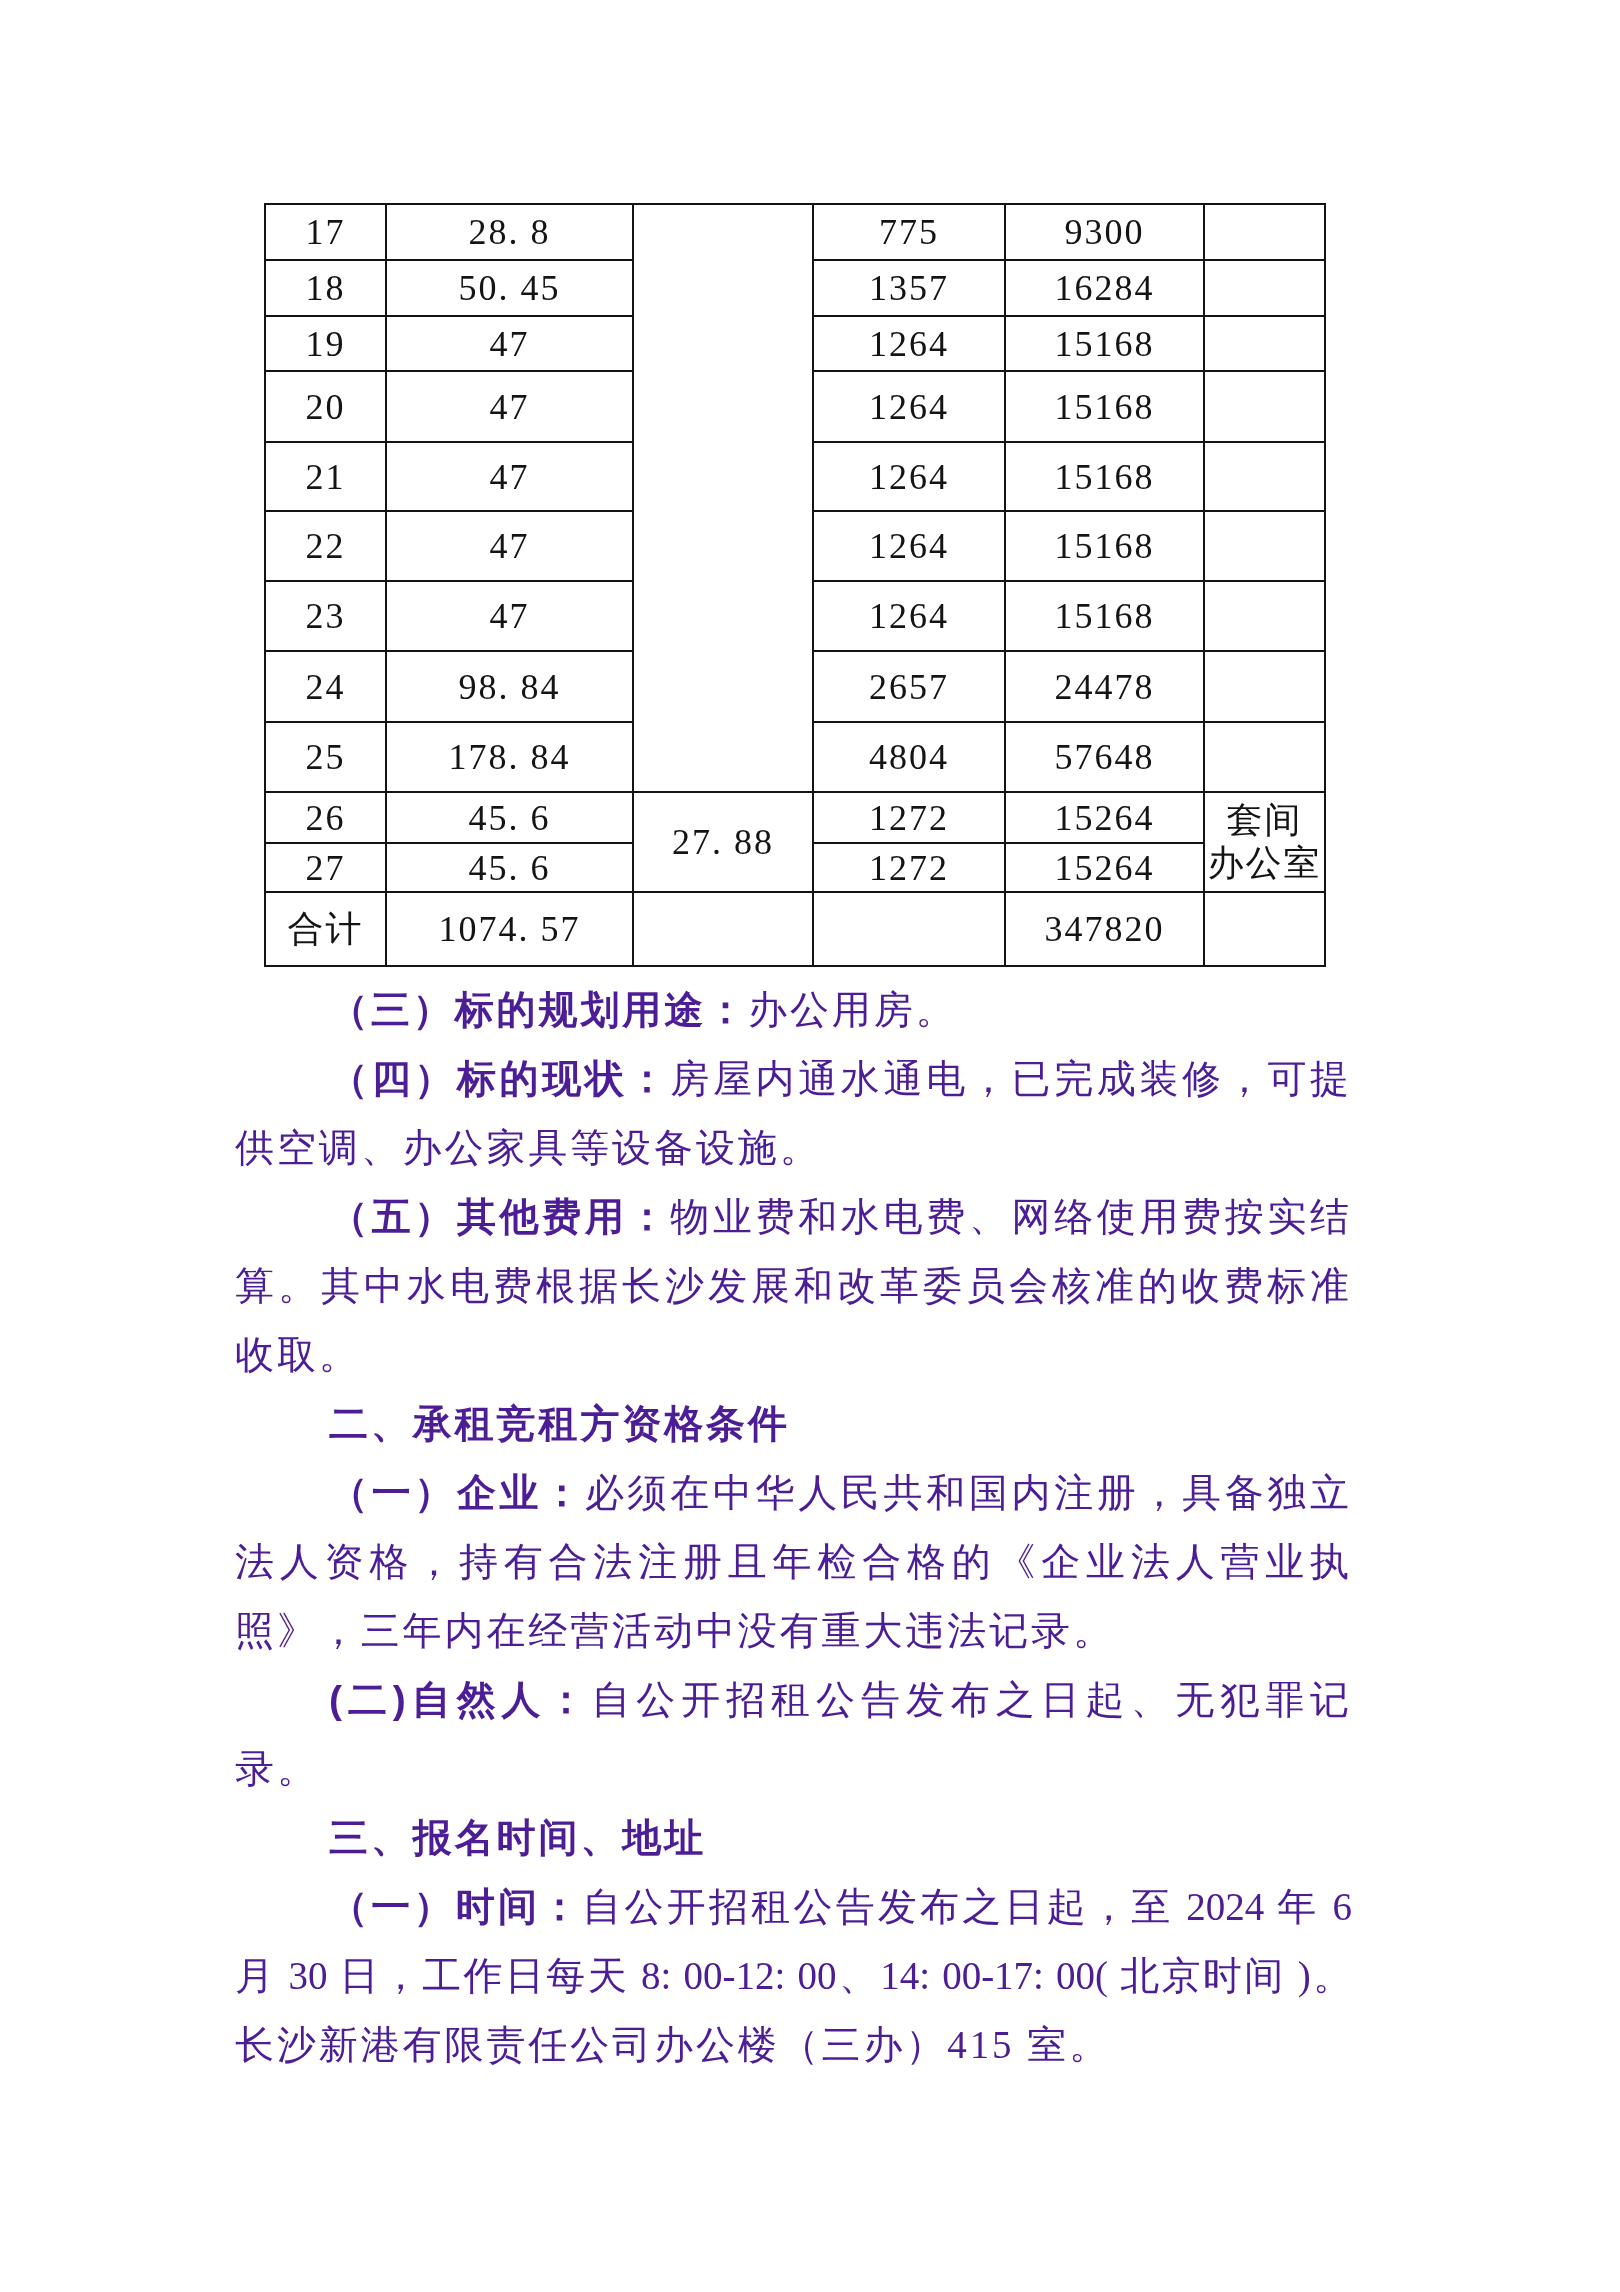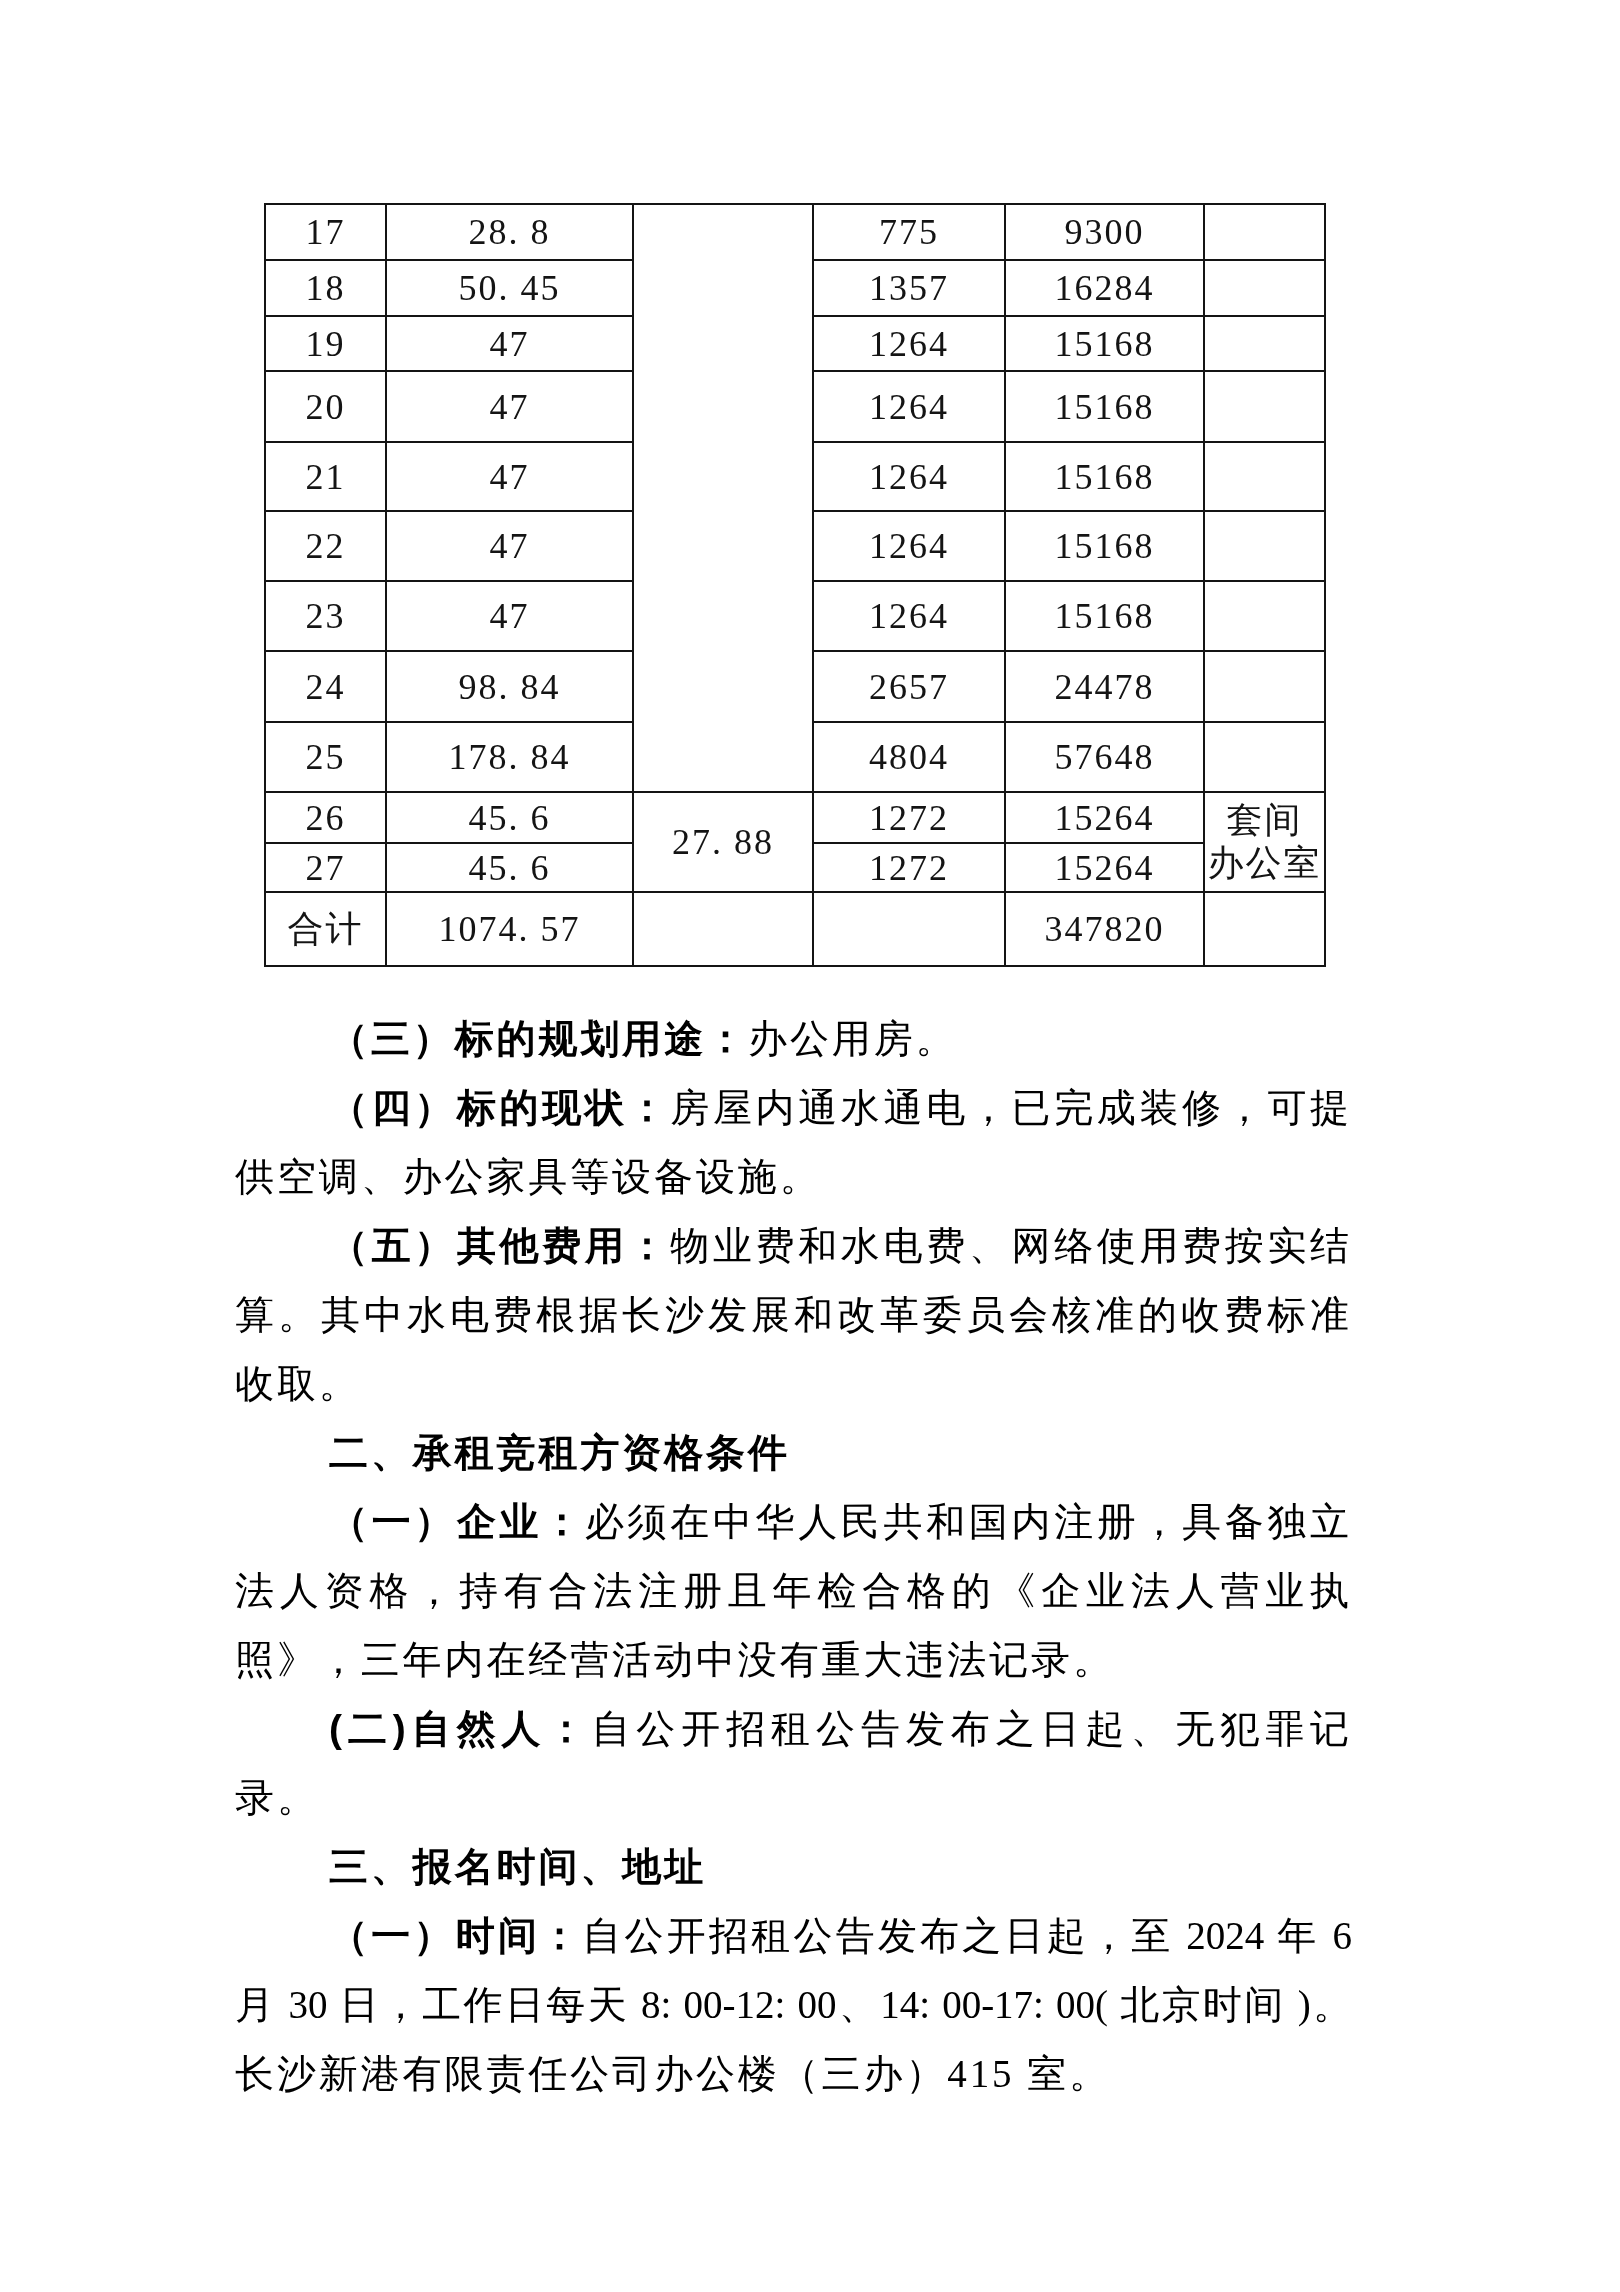--- a/index.html
+++ b/index.html
@@ -34,25 +34,25 @@
   td.note-cell{
     font-size:32px;
     line-height:43px;
     letter-spacing:1px;
     white-space:normal;
   }
   td.label-cell{font-size:35px;letter-spacing:2.9px;}
   
   .body-text{
     position:absolute;
-    left:235px;top:1004px;
+    left:235px;top:975px;
     width:1117px;
     font-size:39px;
     letter-spacing:2.9px;
-    color:#000000;
+    color:#4c1d95;
   }
   .line{
     height:69px;
     line-height:69px;
     white-space:nowrap;
   }
   .line.indent{padding-left:94px;}
   .line.fill{
     white-space:normal;
     text-align:justify;

